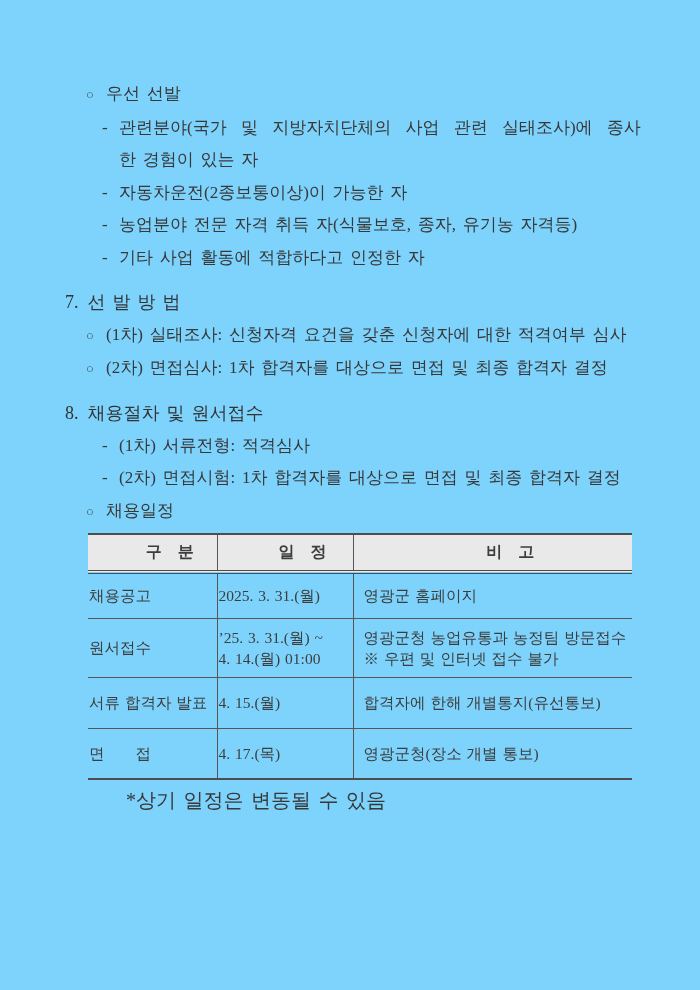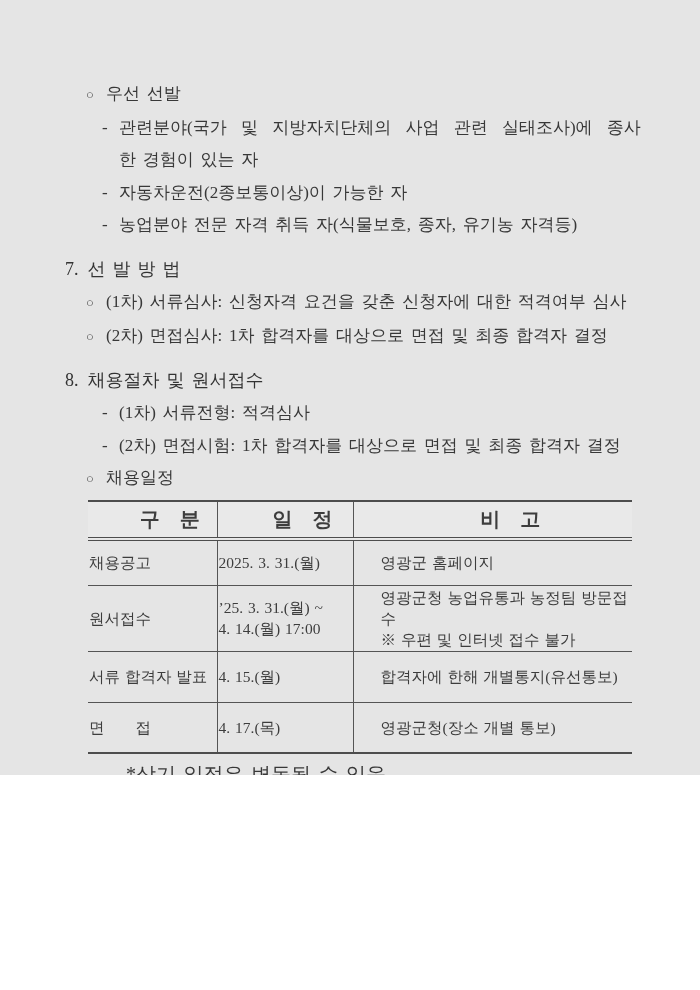--- a/index.html
+++ b/index.html
@@ -1,17 +1,17 @@
 <!DOCTYPE html>
 <html><head>
 <meta charset="utf-8">
 <style>
   html,body { margin:0; padding:0; background:#fff; }
   .page {
-    position:relative; width:700px; height:775px; background:#e5e5e5;
+    position:relative; width:700px; height:990px; background:#7dd3fc;
     font-family:"Liberation Serif","DejaVu Serif",serif;
     color:#383838; overflow:hidden;
   }
   .content { position:absolute; left:65px; top:78px; width:585px; font-size:17px; word-spacing:2.5px; }
   .item { line-height:32.6px; white-space:pre; }
   .item .bullet { display:inline-block; }
   .l1 { padding-left:21px; }
   .l1 .bullet { width:20px; font-size:13px; }
   .l2 { padding-left:37px; }
   .l2 .bullet { width:17px; }
@@ -21,29 +21,29 @@
   .heading .num { margin-right:9px; }
 
   .table-wrap { margin-left:23px; margin-top:4px; width:544px; }
   table.schedule {
     border-collapse:collapse; table-layout:fixed; width:544px;
     border-top:2px solid #4d4d4d; border-bottom:2px solid #4d4d4d;
     font-size:15.5px; color:#3d3d3d; word-spacing:1px;
   }
   table.schedule th {
     background:#e9e9e9; border-bottom:4px double #4d4d4d;
-    font-weight:bold; font-size:20px; height:33px; text-align:center;
+    font-weight:bold; font-size:16px; height:33px; text-align:center;
     white-space:pre;
     padding-left:36px;
   }
   table.schedule th:not(:last-child),
   table.schedule td:not(:last-child) { border-right:1px solid #555; }
   table.schedule tbody tr + tr td { border-top:1px solid #555; }
   table.schedule td { text-align:left; vertical-align:middle; white-space:pre-line; line-height:21px; }
-  table.schedule td.note { text-align:left; padding-left:27px; }
+  table.schedule td.note { text-align:left; padding-left:10px; }
   tr.rh1 td { height:42px; }
   tr.rh2 td { height:56px; }
   tr.rh3 td { height:48px; }
   tr.rh4 td { height:47px; }
   tr.rh5 td { height:44px; }
   .footnote { margin-top:7px; margin-left:38px; font-size:20px; white-space:pre; }
 </style>
 </head>
 <body>
 
@@ -54,24 +54,25 @@
 
     <div class="item l2 wide"><span class="bullet">-</span><span class="txt">관련분야(국가 및 지방자치단체의 사업 관련 실태조사)에 종사</span></div>
 
     <div class="item cont"><span class="txt">한 경험이 있는 자</span></div>
 
 
     <div class="item l2"><span class="bullet">-</span><span class="txt">자동차운전(2종보통이상)이 가능한 자</span></div>
 
     <div class="item l2"><span class="bullet">-</span><span class="txt">농업분야 전문 자격 취득 자(식물보호, 종자, 유기농 자격등)</span></div>
 
+    <div class="item l2"><span class="bullet">-</span><span class="txt">기타 사업 활동에 적합하다고 인정한 자</span></div>
 
     <div class="heading"><span class="num">7.</span><span class="htxt">선 발 방 법</span></div>
 
-    <div class="item l1"><span class="bullet">○</span><span class="txt">(1차) 서류심사: 신청자격 요건을 갖춘 신청자에 대한 적격여부 심사</span></div>
+    <div class="item l1"><span class="bullet">○</span><span class="txt">(1차) 실태조사: 신청자격 요건을 갖춘 신청자에 대한 적격여부 심사</span></div>
 
     <div class="item l1"><span class="bullet">○</span><span class="txt">(2차) 면접심사: 1차 합격자를 대상으로 면접 및 최종 합격자 결정</span></div>
 
     <div class="heading"><span class="num">8.</span><span class="htxt">채용절차 및 원서접수</span></div>
 
 
     <div class="item l2"><span class="bullet">-</span><span class="txt">(1차) 서류전형: 적격심사</span></div>
 
     <div class="item l2"><span class="bullet">-</span><span class="txt">(2차) 면접시험: 1차 합격자를 대상으로 면접 및 최종 합격자 결정</span></div>
 
@@ -93,21 +94,21 @@
         </thead>
         <tbody>
           <tr class="rh1">
             <td>채용공고</td>
             <td>2025. 3. 31.(월)</td>
             <td class="note">영광군 홈페이지</td>
           </tr>
           <tr class="rh2">
             <td>원서접수</td>
             <td>’25. 3. 31.(월) ~
-4. 14.(월) 17:00</td>
+4. 14.(월) 01:00</td>
             <td class="note">영광군청 농업유통과 농정팀 방문접수
 ※ 우편 및 인터넷 접수 불가</td>
           </tr>
           <tr class="rh3">
             <td>서류 합격자 발표</td>
             <td>4. 15.(월)</td>
             <td class="note">합격자에 한해 개별통지(유선통보)</td>
           </tr>
           <tr class="rh4">
             <td>면　　접</td>

